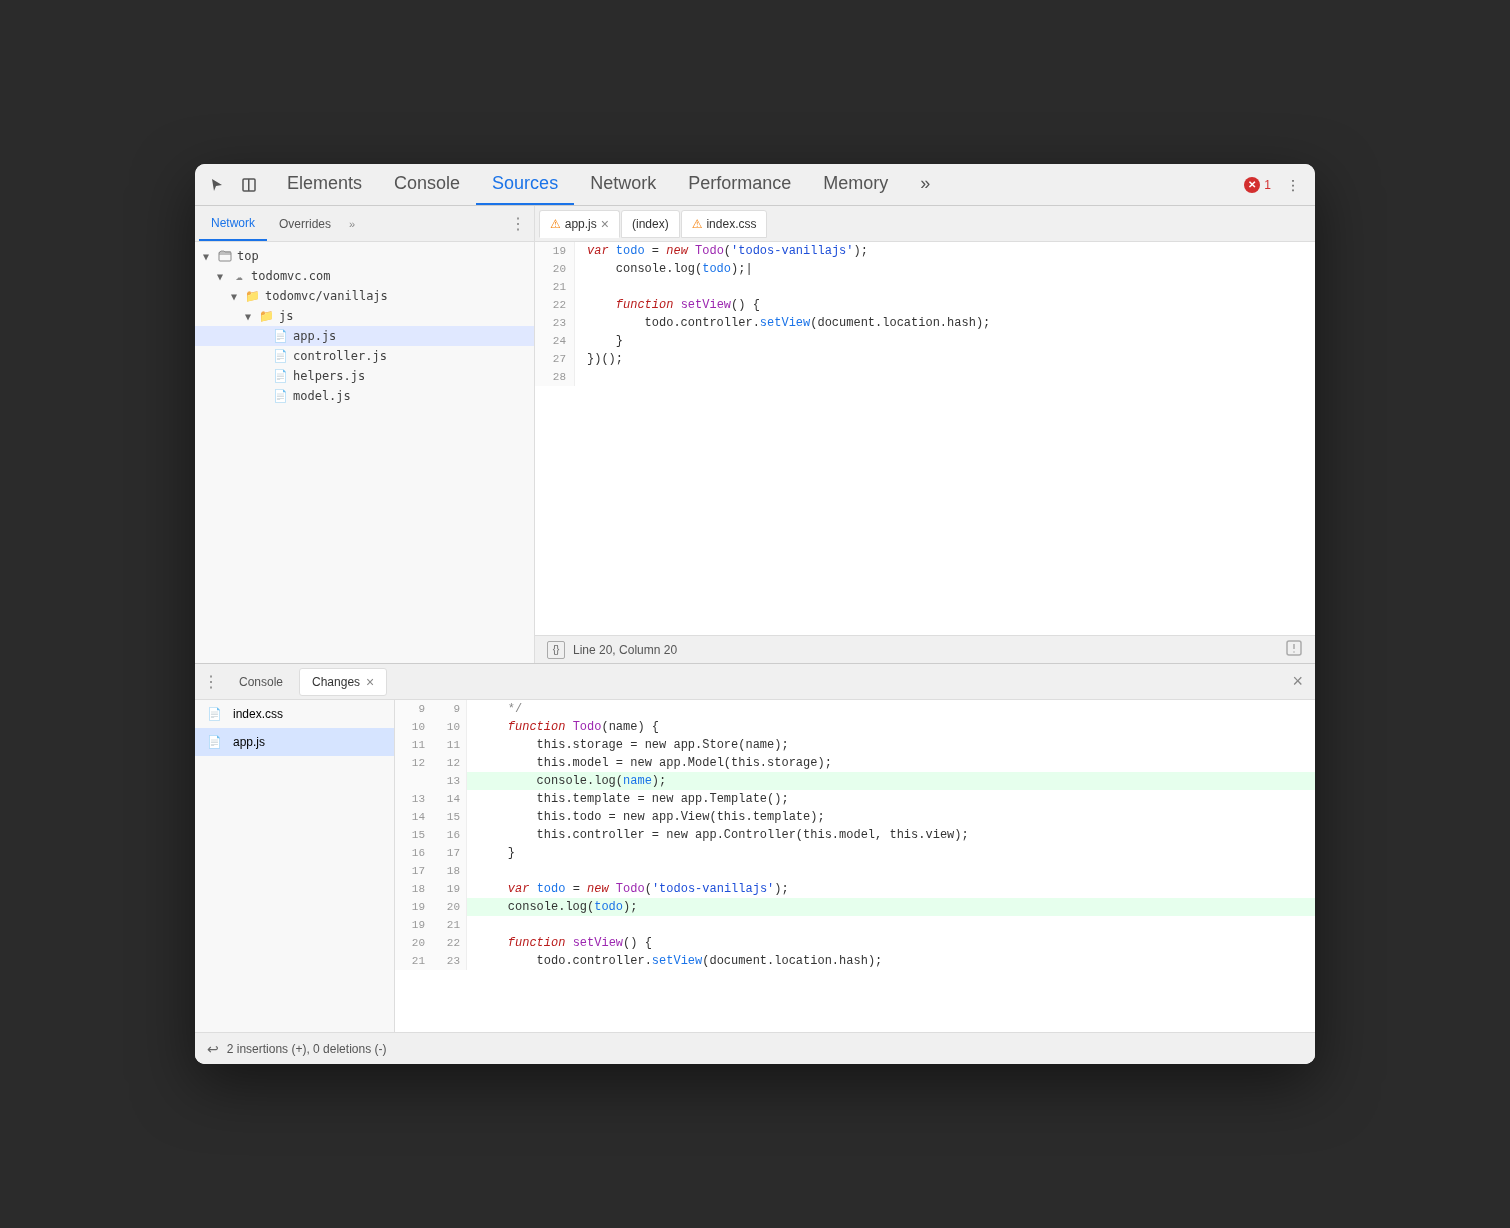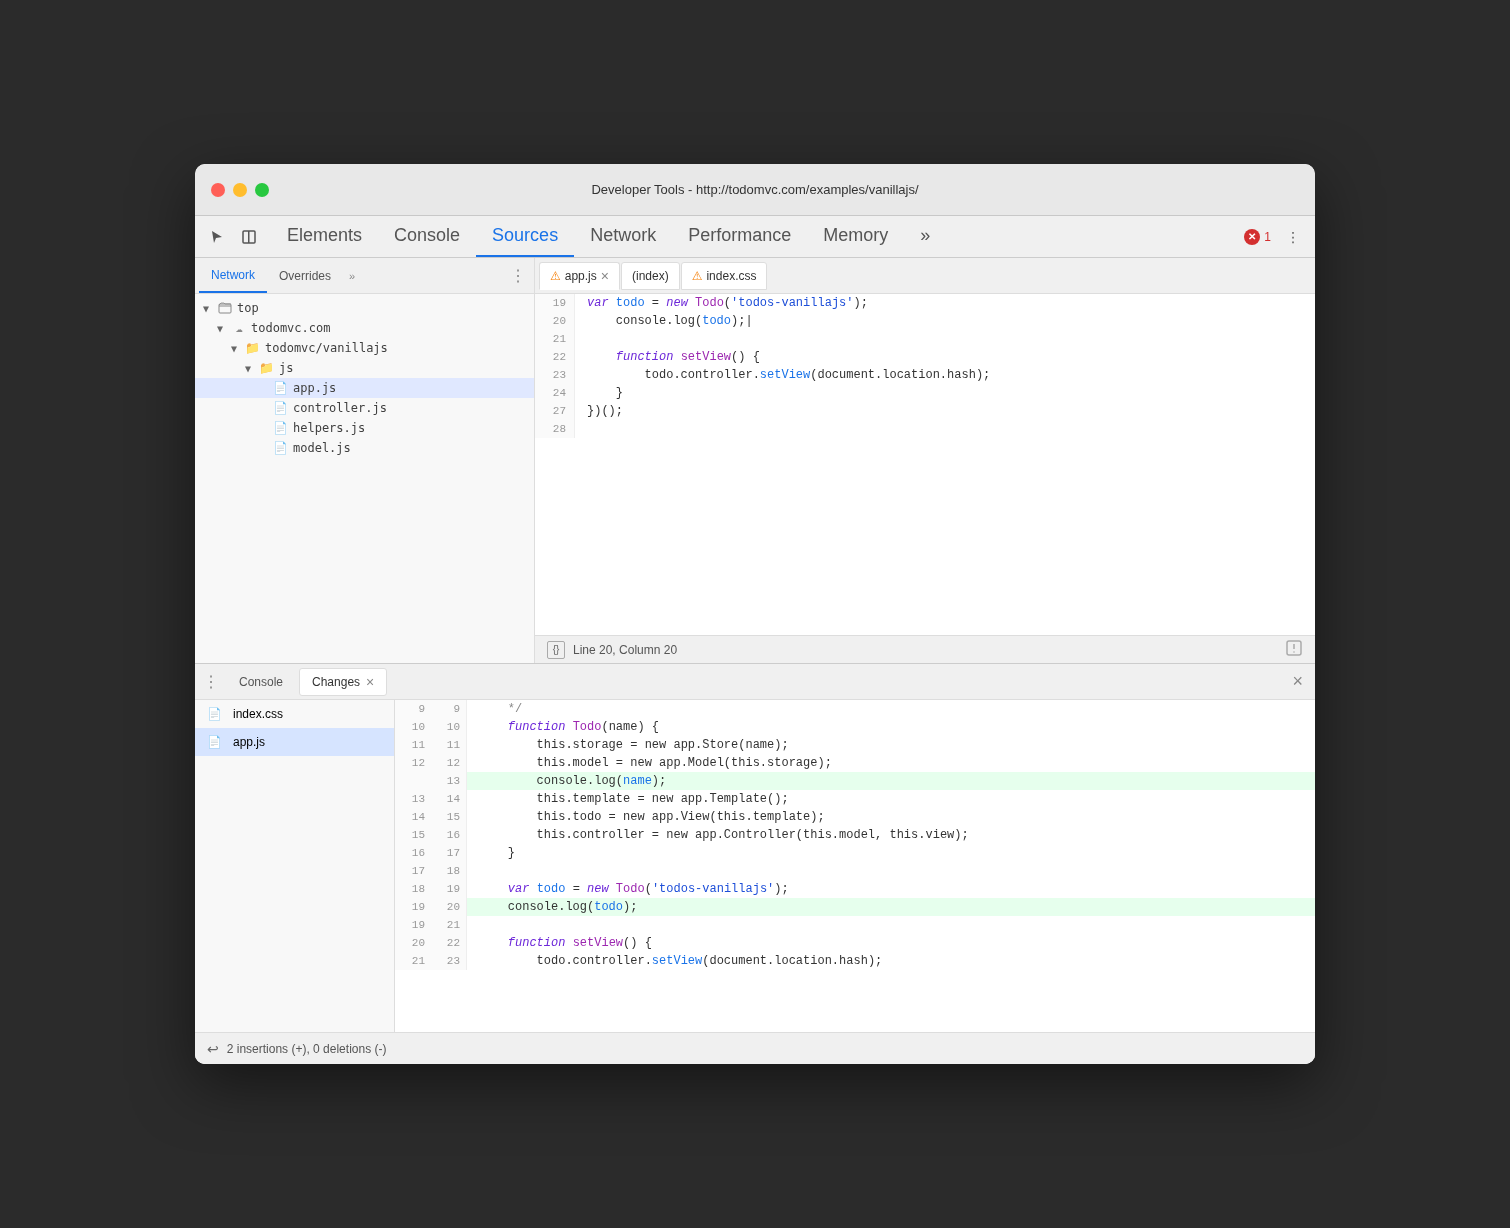--- a/index.html
+++ b/index.html
@@ -283,21 +283,21 @@
       font-size: 11px;
       line-height: 18px;
     }
     .line-content {
       padding: 0 12px;
       white-space: pre;
       color: #333;
       line-height: 18px;
     }
     
-    .kw { color: #6d28d9; font-style: italic; }
+    .kw { color: #b91c1c; font-style: italic; }
     .fn { color: #9c27b0; }
     .str { color: #1d4ed8; }
     .var-name { color: #1a73e8; }
     .method { color: #1a73e8; }
     .comment { color: #888; }
     
     .status-bar {
       height: 28px;
       background: #f0f0f0;
       border-top: 1px solid #ddd;
@@ -442,28 +442,20 @@
     .undo-icon {
       font-size: 14px;
       color: #666;
     }
   </style>
 </head>
 <body>
 
 <div class="devtools-window">
 
-  <div class="title-bar">
-    <div class="traffic-lights">
-      <div class="traffic-light red"></div>
-      <div class="traffic-light yellow"></div>
-      <div class="traffic-light green"></div>
-    </div>
-    <span class="title-text">Developer Tools - http://todomvc.com/examples/vanillajs/</span>
-  </div>
 
   <div class="main-toolbar">
     <div class="toolbar-icons">
       <div class="toolbar-icon-btn">
         <svg width="16" height="16" viewBox="0 0 16 16" fill="none">
             <path d="M3 2l10 6-6 1-2 5z" fill="#555"></path>
           </svg>
       </div>
       <div class="toolbar-icon-btn">
         <svg width="16" height="16" viewBox="0 0 16 16" fill="#555">

